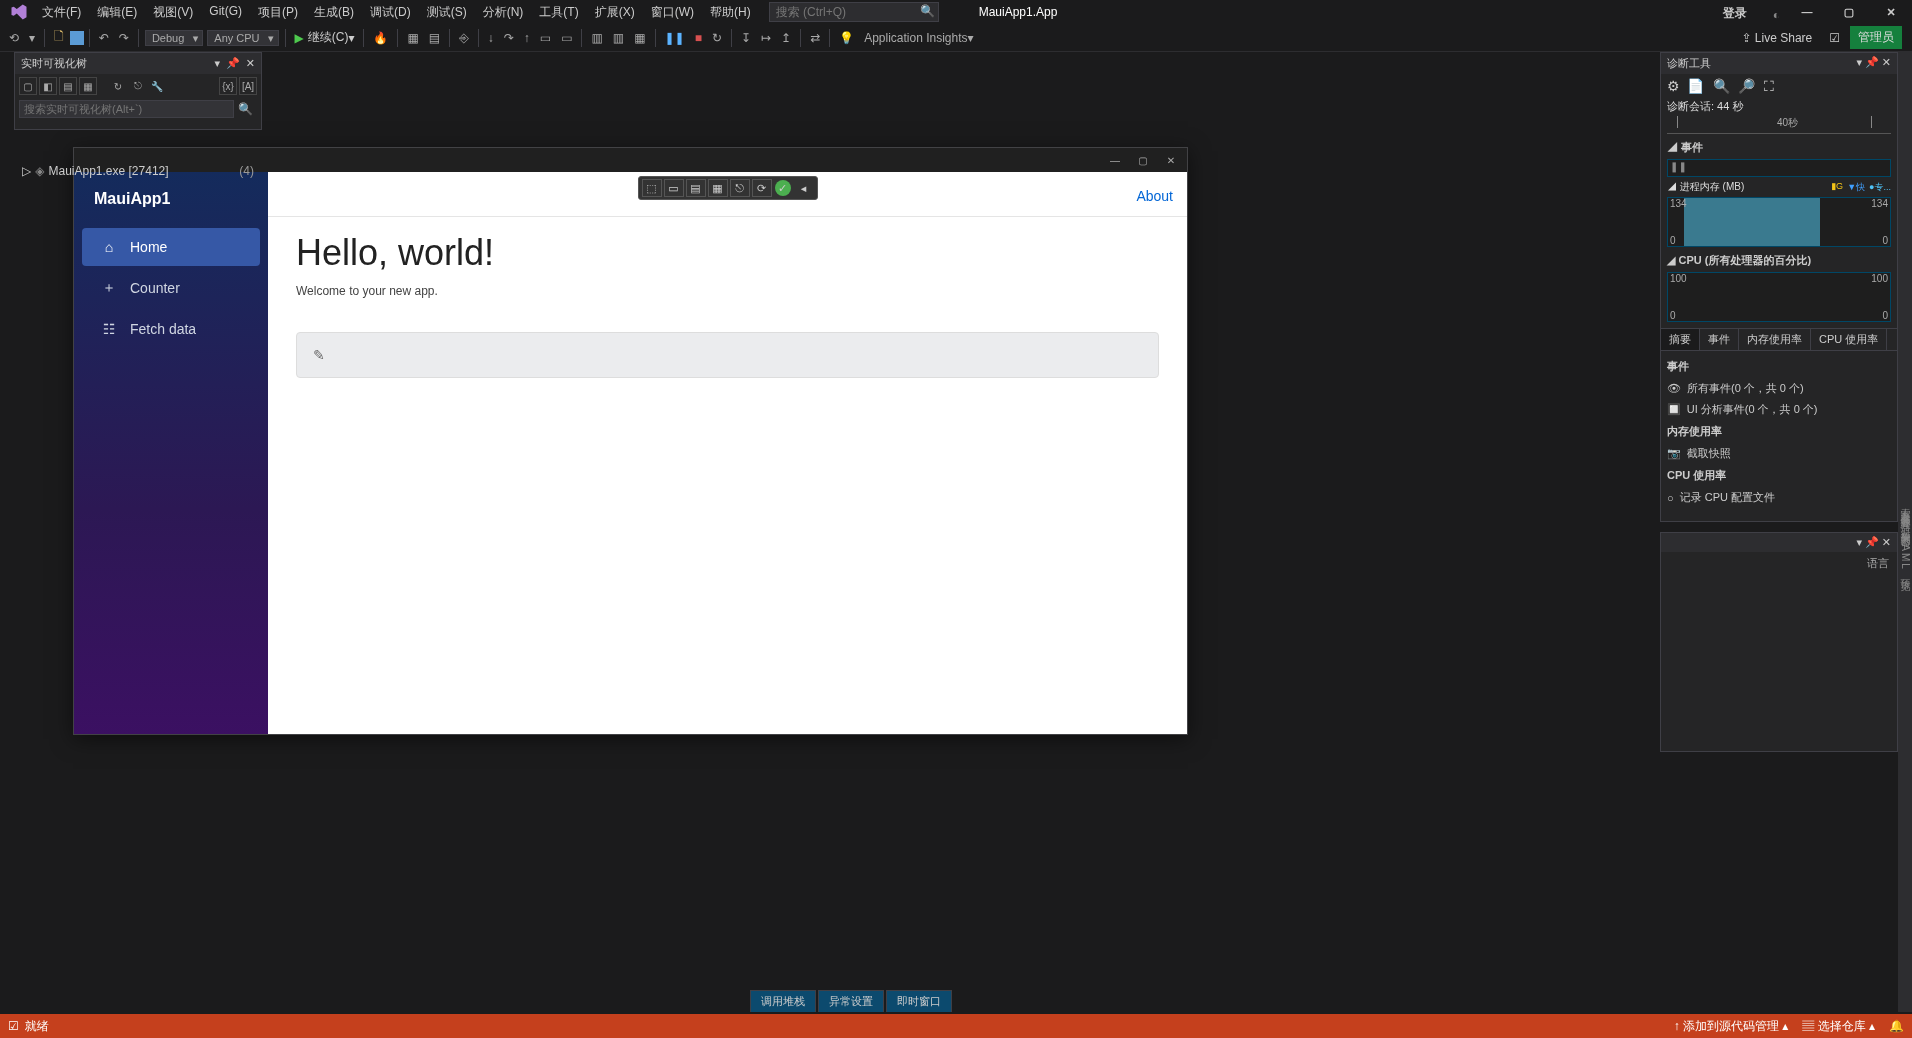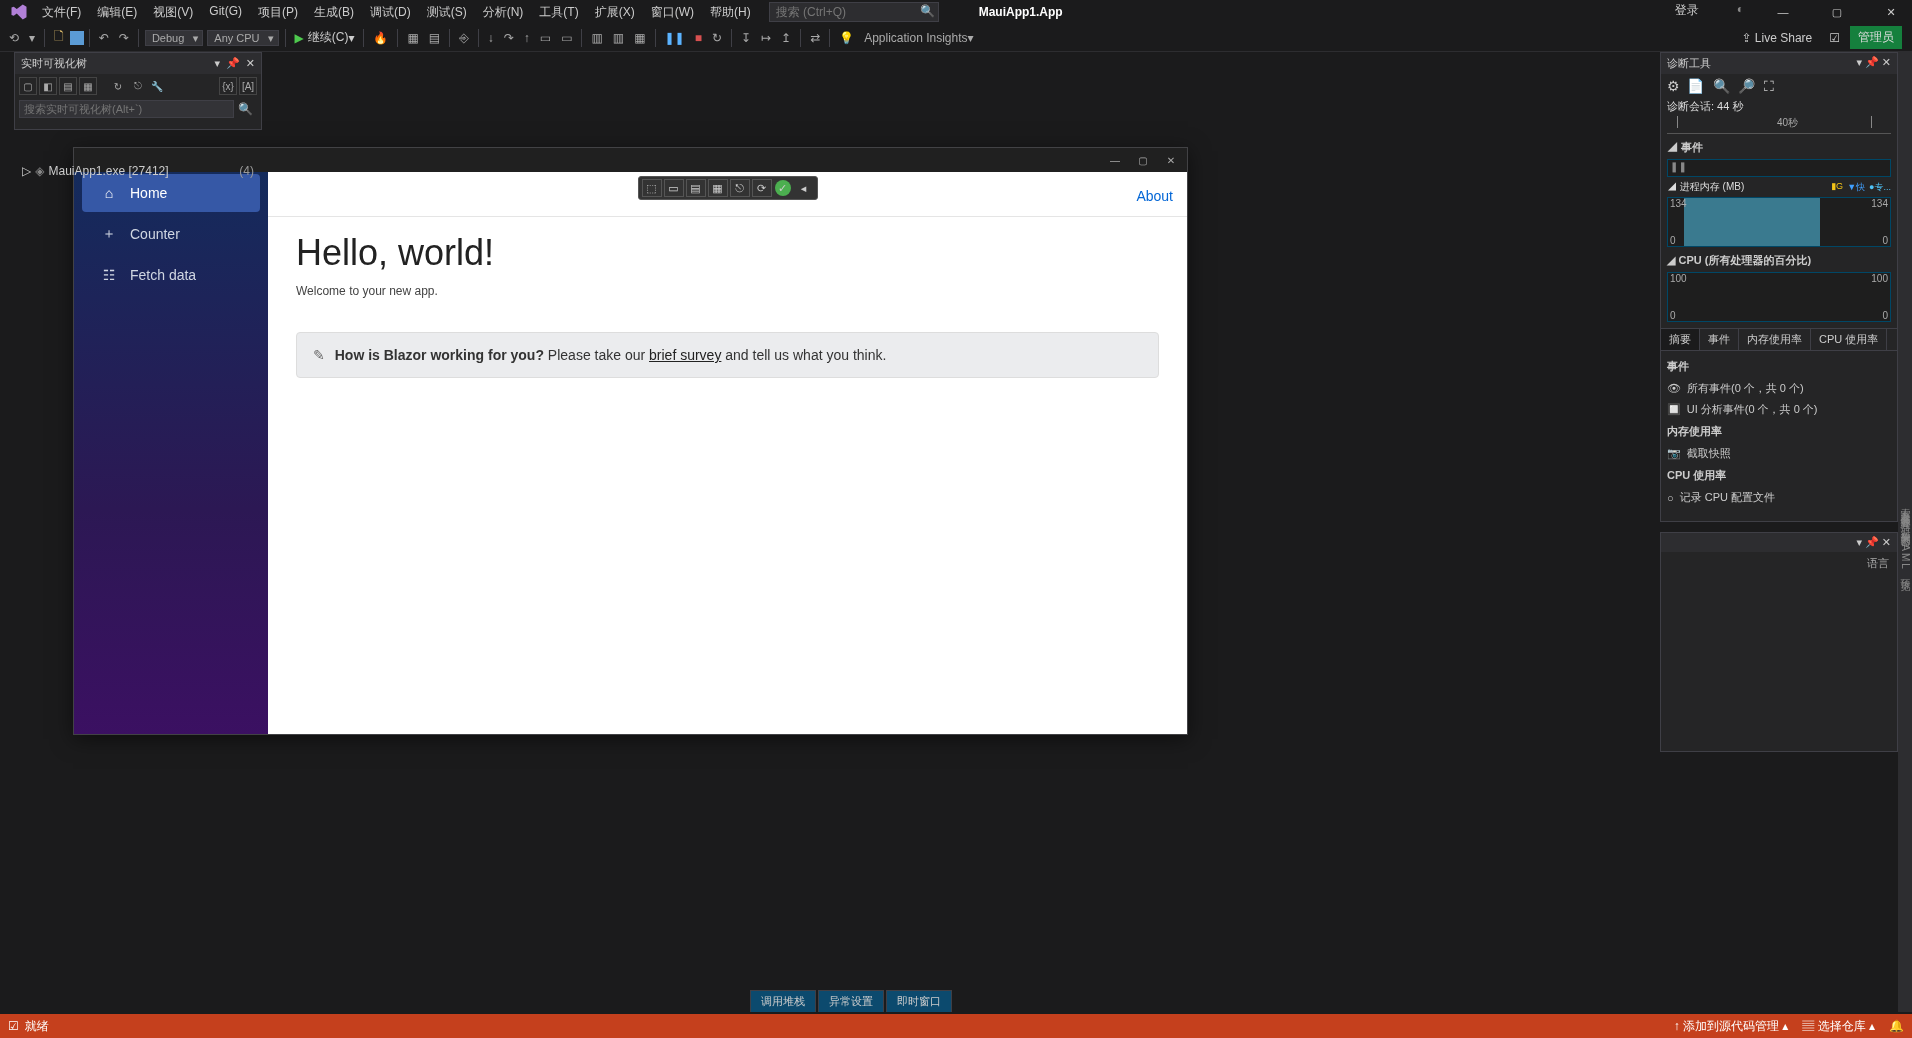--- a/index.html
+++ b/index.html
@@ -3,22 +3,22 @@
 <meta charset="utf-8">
 <style>
 *{margin:0;padding:0;box-sizing:border-box;font-family:"Microsoft YaHei","Segoe UI",sans-serif;}
 body{background:#1b1b1c;color:#ccc;width:1912px;height:1038px;overflow:hidden;position:relative;font-size:12px;}
 .titlebar{height:24px;background:#1b1b1c;display:flex;align-items:center;padding:0 4px;position:relative;}
 .vs-icon{width:18px;height:18px;margin:0 6px;}
 .menu-item{padding:3px 8px;color:#ccc;cursor:pointer;}
 .search-box{margin-left:10px;width:170px;height:20px;background:#2d2d30;border:1px solid #3f3f46;position:relative;}
 .search-box input{width:150px;background:transparent;border:none;color:#999;padding:2px 6px;outline:none;font-size:12px;}
 .search-icon-btn{position:absolute;right:2px;top:1px;color:#999;font-size:12px;}
-.app-title{margin-left:40px;color:#fff;font-weight:700;}
-.title-right{position:absolute;right:6px;display:flex;align-items:flex-start;gap:24px;}
+.app-title{margin-left:40px;color:#fff;font-weight:400;}
+.title-right{position:absolute;right:6px;display:flex;align-items:flex-end;gap:12px;font-weight:bold;}
 .login-link{color:#ccc;margin-right:14px;}
 .win-btn{width:30px;height:20px;display:flex;align-items:center;justify-content:center;color:#ccc;font-size:11px;}
 .toolbar{height:28px;background:#1b1b1c;display:flex;align-items:center;padding:0 4px;border-bottom:1px solid #2d2d30;}
 .tb-btn{padding:2px 4px;margin:0 1px;color:#aaa;display:inline-flex;align-items:center;font-size:12px;}
 .tb-sep{width:1px;height:18px;background:#3f3f46;margin:0 4px;}
 .combo{background:#333337;border:1px solid #3f3f46;color:#aaa;padding:1px 18px 1px 6px;font-size:11px;margin:0 2px;position:relative;}
 .combo:after{content:"▾";position:absolute;right:4px;}
 .continue-btn{color:#ccc;display:flex;align-items:center;}
 .play-icon{color:#4ec94e;margin-right:4px;}
 .hot-icon{color:#ff6a00;}
@@ -219,20 +219,21 @@
   </div>
 
   <div class="app-window">
     <div class="app-win-tb">
       <span class="app-win-btn">—</span>
       <span class="app-win-btn">▢</span>
       <span class="app-win-btn">✕</span>
     </div>
     <div class="app-content">
       <div class="app-sidebar">
+        <div class="app-brand">MauiApp1</div>
         <div id="nav-items">
             <div class="nav-item active">
               <span class="nav-icon">⌂</span>
               <span>Home</span>
             </div>
             <div class="nav-item">
               <span class="nav-icon">＋</span>
               <span>Counter</span>
             </div>
             <div class="nav-item">
@@ -252,23 +253,20 @@
           <span class="debug-bar-btn ok">✓</span>
           <span class="debug-bar-btn" style="border:none;">◂</span>
         </div>
         <a class="about-link">About</a>
         <div class="hr"></div>
         <div class="app-main-inner">
           <h1>Hello, world!</h1>
           <div class="welcome">Welcome to your new app.</div>
           <div class="banner">
             <span class="pen">✎</span>
-            <span>
-              <strong>How is Blazor working for you?</strong><span> Please take our </span><a href="#">brief survey</a><span> and tell us what you think.</span>
-            </span>
           </div>
         </div>
       </div>
     </div>
   </div>
 
   <div class="diag-panel">
     <div class="diag-title">
       <span>诊断工具</span>
       <span><span>▾</span> <span>📌</span> <span>✕</span></span>

